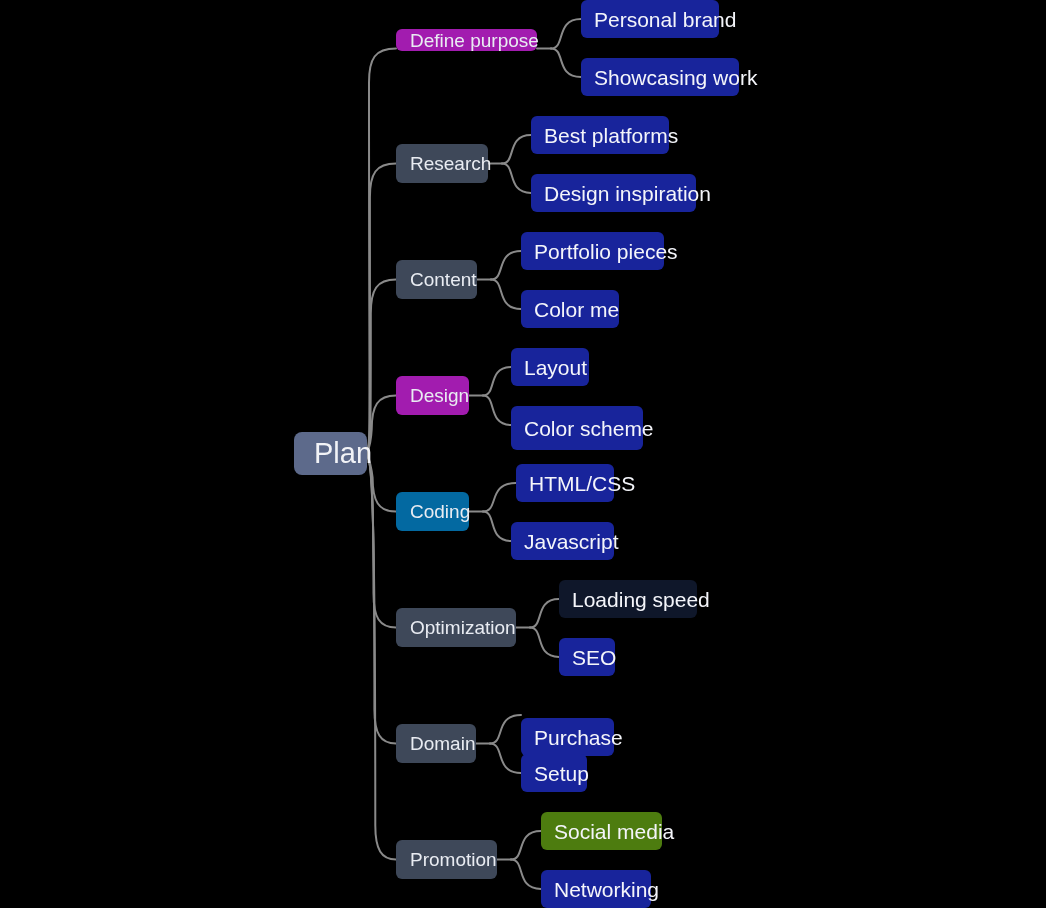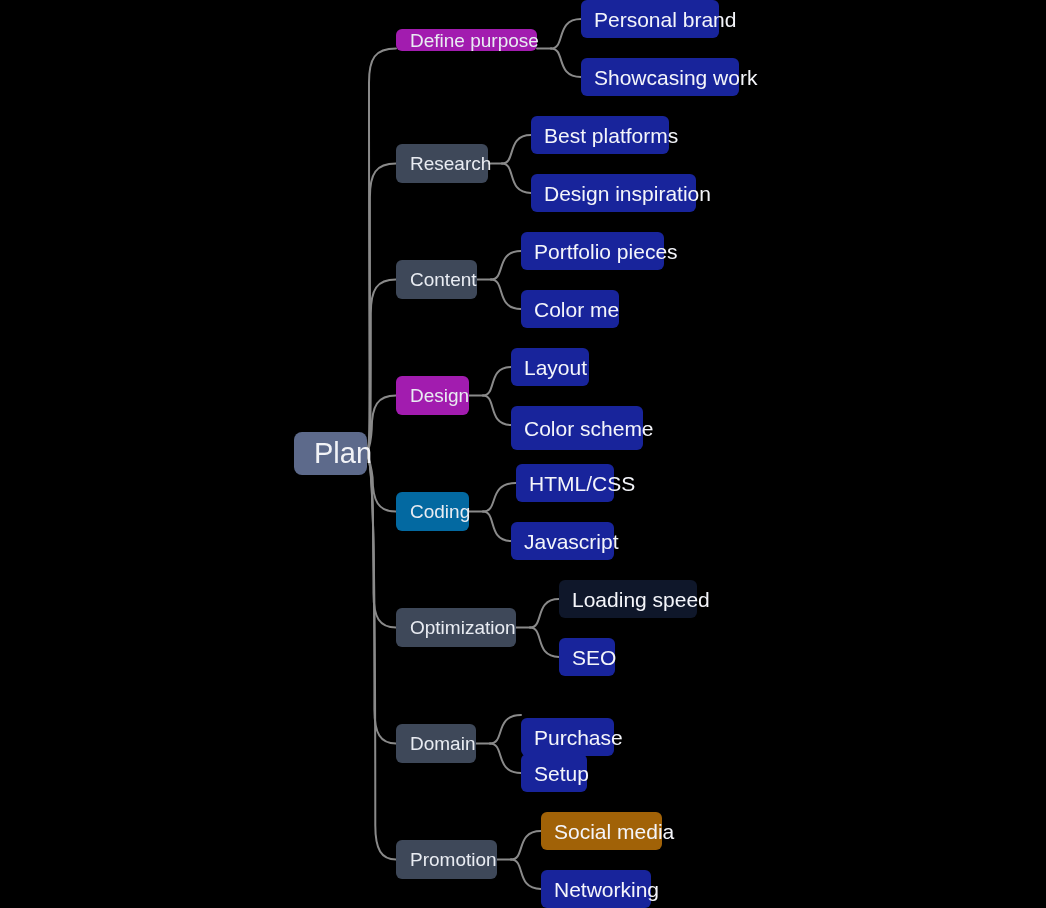--- a/index.html
+++ b/index.html
@@ -158,20 +158,20 @@
       </div>
       <div class="node node-leaf" style="left: 521px; top: 696px; width: 93px; height: 38px; background: rgb(24, 36, 155); margin-top: 22px;">
         <span class="node-label">Purchase</span>
       </div>
       <div class="node node-leaf" style="left: 521px; top: 754px; width: 66px; height: 38px; background: rgb(24, 36, 155);">
         <span class="node-label">Setup</span>
       </div>
       <div class="node node-branch" style="left: 396px; top: 840px; width: 101px; height: 39px; background: rgb(62, 72, 89);">
         <span class="node-label">Promotion</span>
       </div>
-      <div class="node node-leaf" style="left: 541px; top: 812px; width: 121px; height: 38px; background: #a16207;">
+      <div class="node node-leaf" style="left: 541px; top: 812px; width: 121px; height: 38px; background: #4d7c0f;">
         <span class="node-label">Social media</span>
       </div>
       <div class="node node-leaf" style="left: 541px; top: 870px; width: 110px; height: 38px; background: rgb(24, 36, 155);">
         <span class="node-label">Networking</span>
       </div>
     </div>
 </div>
 
 </body></html>

